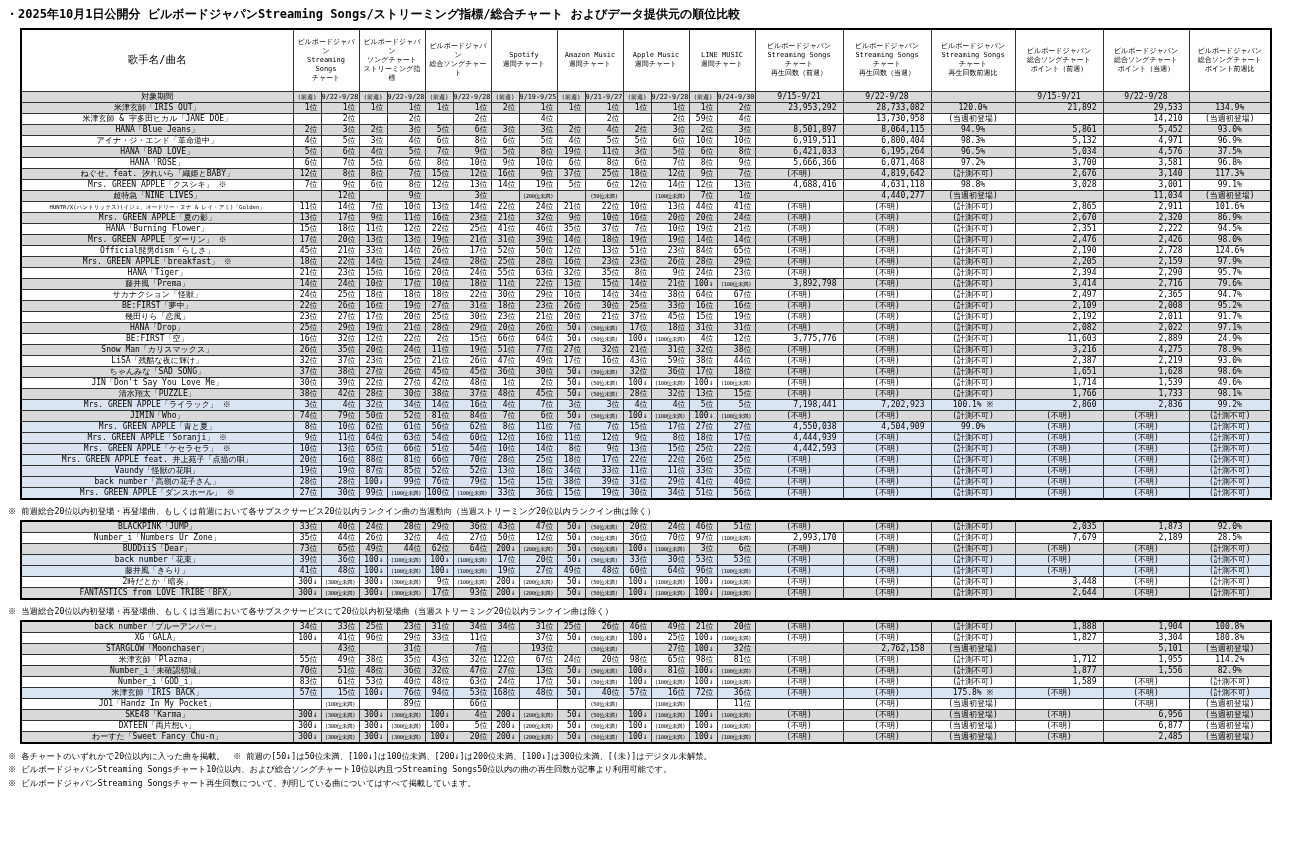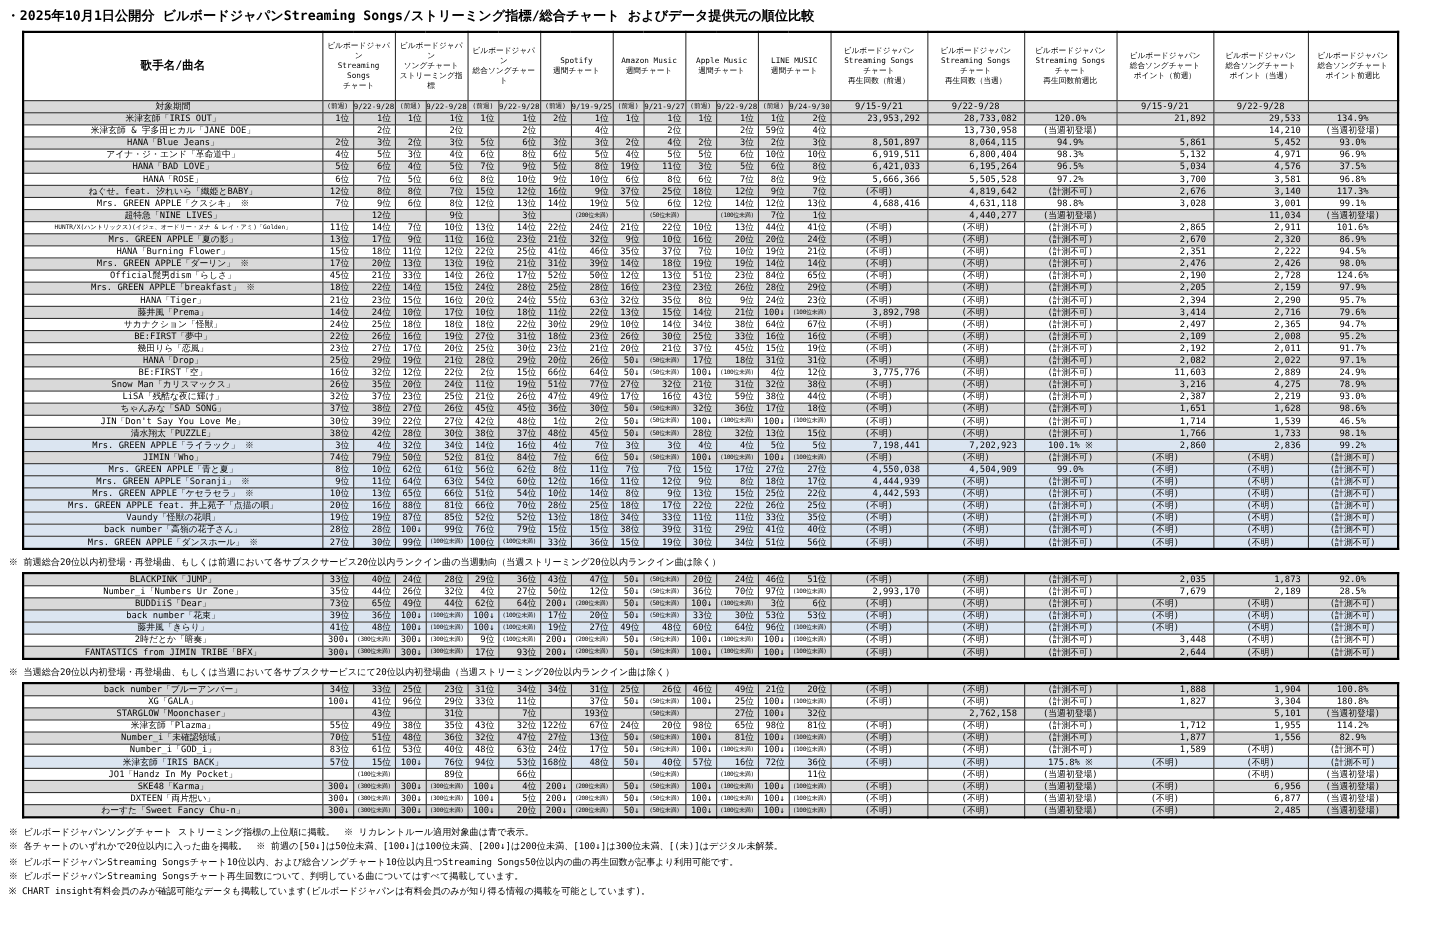--- a/index.html
+++ b/index.html
@@ -4,21 +4,21 @@
 <style>
   :root{
     --grey:#d9d9d9; --blue:#dbe5f1; --white:#ffffff; --line:#333;
   }
   html,body{margin:0;padding:0;background:#fff;}
   body{font-family:"DejaVu Sans Mono","Liberation Mono",monospace;color:#000;width:1300px;}
   .title{font-size:12px;font-weight:bold;padding:6px 0 5px 6px;letter-spacing:0;}
   table{border-collapse:collapse;table-layout:fixed;margin-left:20px;border:2px solid #000;}
   th,td{border:1px solid var(--line);overflow:hidden;white-space:nowrap;font-weight:normal;box-sizing:border-box;}
   thead th{height:62px;background:#fff;white-space:pre-line;vertical-align:middle;text-align:center;}
-  .songh{font-size:10.5px;font-weight:bold;}
+  .songh{font-size:10.5px;font-weight:normal;}
   .charth,.valh{font-size:7px;line-height:9px;}
   tbody td{height:10px;line-height:10px;font-size:8px;}
   tr.g td{background:var(--grey);}
   tr.w td{background:var(--white);}
   tr.b td{background:var(--blue);}
   td.song{text-align:center;padding:0;}
   td.tiny{font-size:5.6px;}
   td.rank{text-align:right;padding:0 3px 0 0;}
   td.rsmall{font-size:5.5px;text-align:center;padding:0;letter-spacing:-0.3px;}
   td.num{text-align:right;padding:0 6px 0 0;}
@@ -249,21 +249,21 @@
         <td class="rank">10位</td>
         <td class="rank">9位</td>
         <td class="rank">10位</td>
         <td class="rank">6位</td>
         <td class="rank">8位</td>
         <td class="rank">6位</td>
         <td class="rank">7位</td>
         <td class="rank">8位</td>
         <td class="rank">9位</td>
         <td class="num">5,666,366</td>
-        <td class="num">5,505,528</td>
+        <td class="num">6,071,468</td>
         <td class="center">97.2%</td>
         <td class="num">3,700</td>
         <td class="num">3,581</td>
         <td class="center">96.8%</td>
       </tr>
       <tr class="g">
         <td class="song">ねぐせ。feat. 汐れいら「織姫とBABY」</td>
         <td class="rank">12位</td>
         <td class="rank">8位</td>
         <td class="rank">8位</td>
@@ -713,21 +713,21 @@
         <td class="rsmall">(50位未満)</td>
         <td class="rank">100↓</td>
         <td class="rsmall">(100位未満)</td>
         <td class="rank">100↓</td>
         <td class="rsmall">(100位未満)</td>
         <td class="center">(不明)</td>
         <td class="center">(不明)</td>
         <td class="center">(計測不可)</td>
         <td class="num">1,714</td>
         <td class="num">1,539</td>
-        <td class="center">46.5%</td>
+        <td class="center">49.6%</td>
       </tr>
       <tr class="g">
         <td class="song">清水翔太「PUZZLE」</td>
         <td class="rank">38位</td>
         <td class="rank">42位</td>
         <td class="rank">28位</td>
         <td class="rank">30位</td>
         <td class="rank">38位</td>
         <td class="rank">37位</td>
         <td class="rank">48位</td>
@@ -1113,21 +1113,21 @@
         <td class="rank">100↓</td>
         <td class="rsmall">(100位未満)</td>
         <td class="center">(不明)</td>
         <td class="center">(不明)</td>
         <td class="center">(計測不可)</td>
         <td class="num">3,448</td>
         <td class="center">(不明)</td>
         <td class="center">(計測不可)</td>
       </tr>
       <tr class="g">
-        <td class="song">FANTASTICS from JIMIN TRIBE「BFX」</td>
+        <td class="song">FANTASTICS from LOVE TRIBE「BFX」</td>
         <td class="rank">300↓</td>
         <td class="rsmall">(300位未満)</td>
         <td class="rank">300↓</td>
         <td class="rsmall">(300位未満)</td>
         <td class="rank">17位</td>
         <td class="rank">93位</td>
         <td class="rank">200↓</td>
         <td class="rsmall">(200位未満)</td>
         <td class="rank">50↓</td>
         <td class="rsmall">(50位未満)</td>
@@ -1421,18 +1421,16 @@
         <td class="center">(不明)</td>
         <td class="center">(当週初登場)</td>
         <td class="center">(不明)</td>
         <td class="num">2,485</td>
         <td class="center">(当週初登場)</td>
       </tr>
     </tbody>
   </table>
 
 <div class="footnotes">
-  <div>※ ビルボードジャパンソングチャート ストリーミング指標の上位順に掲載。　※ リカレントルール適用対象曲は青で表示。</div>
   <div>※ 各チャートのいずれかで20位以内に入った曲を掲載。　※ 前週の[50↓]は50位未満、[100↓]は100位未満、[200↓]は200位未満、[100↓]は300位未満、[(未)]はデジタル未解禁。</div>
   <div>※ ビルボードジャパンStreaming Songsチャート10位以内、および総合ソングチャート10位以内且つStreaming Songs50位以内の曲の再生回数が記事より利用可能です。</div>
   <div>※ ビルボードジャパンStreaming Songsチャート再生回数について、判明している曲についてはすべて掲載しています。</div>
-  <div>※ CHART insight有料会員のみが確認可能なデータも掲載しています(ビルボードジャパンは有料会員のみが知り得る情報の掲載を可能としています)。</div>
 </div>
 
 </body></html>

